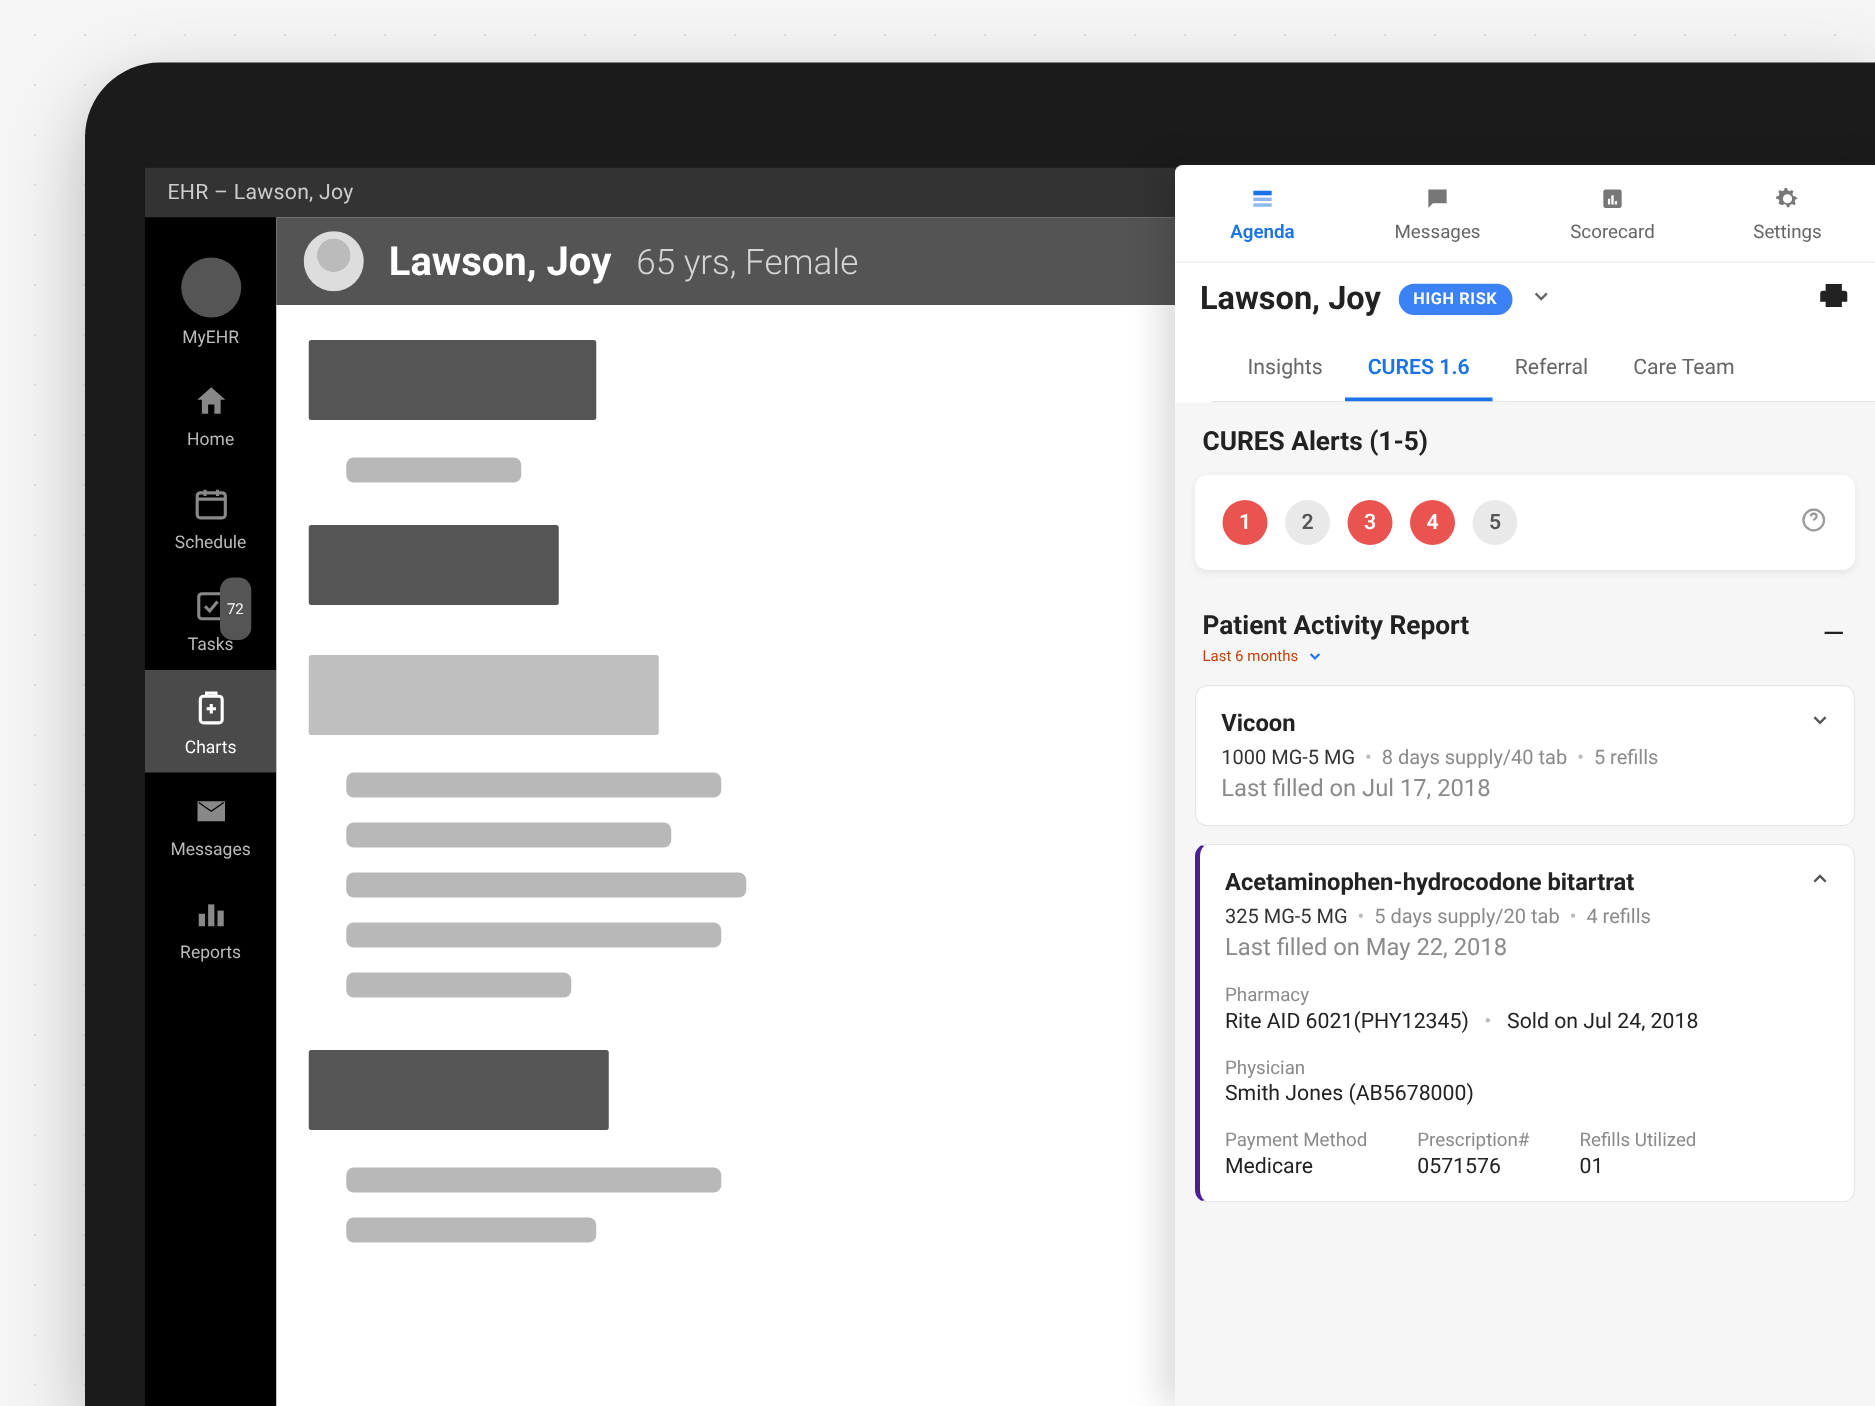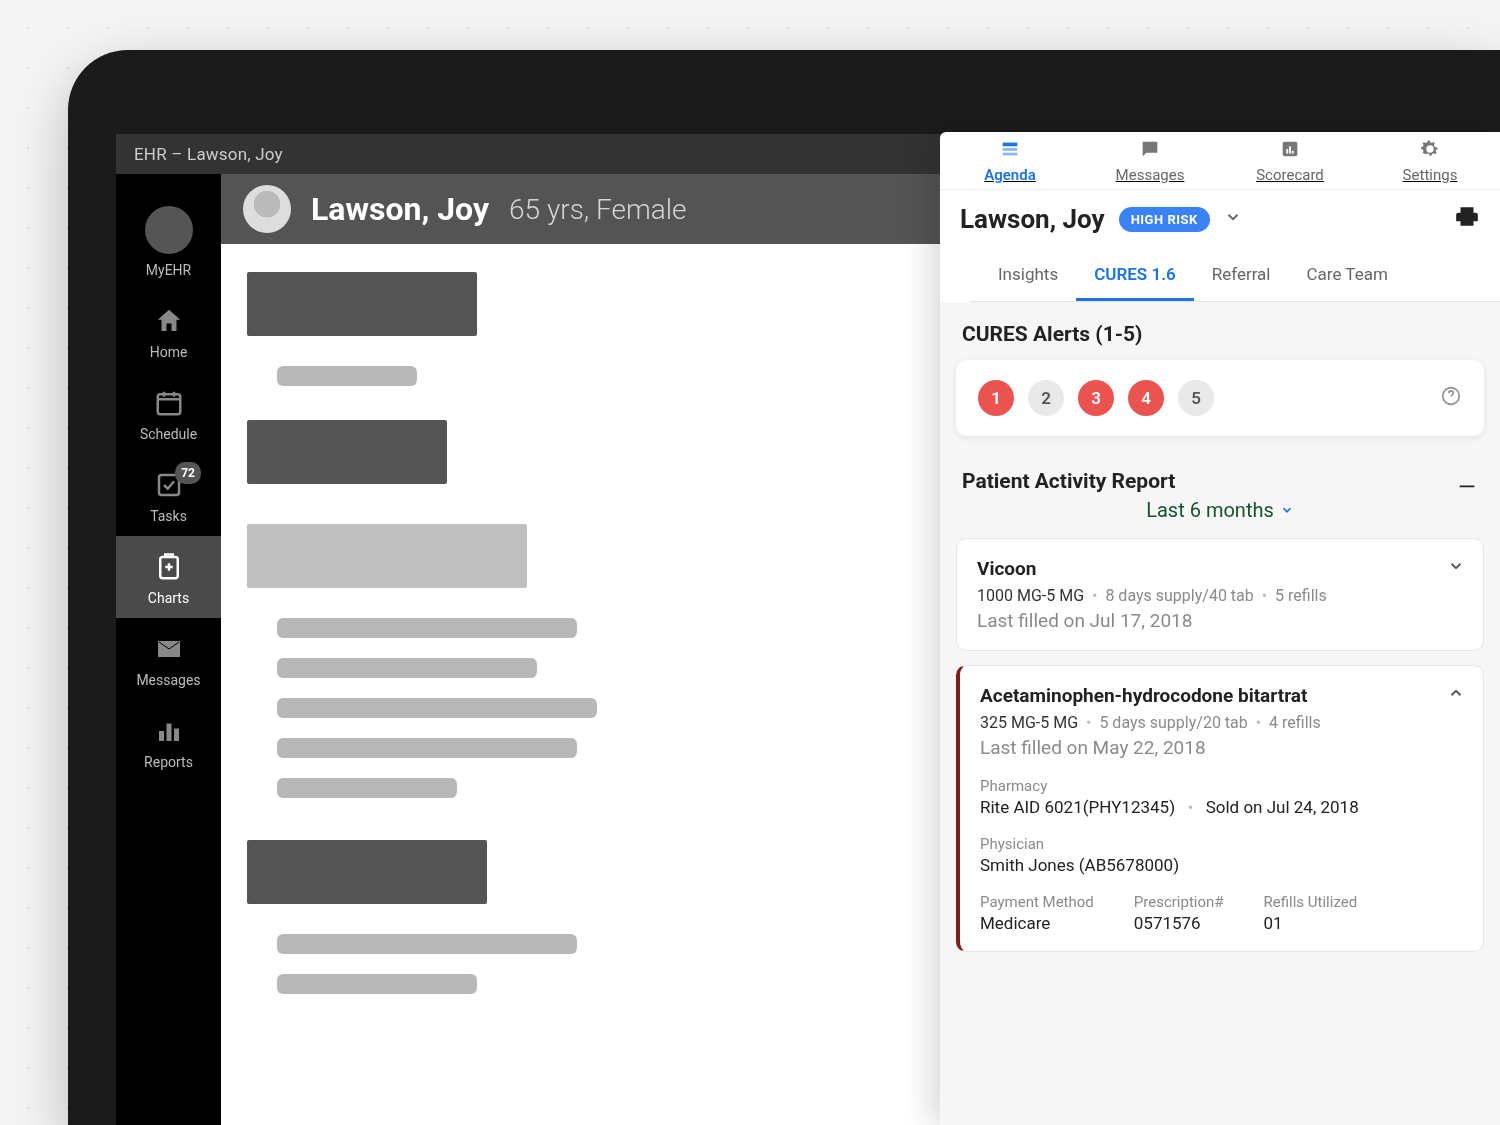--- a/index.html
+++ b/index.html
@@ -6,37 +6,37 @@
   body { background: #f5f5f5; width: 1500px; height: 1125px; overflow: hidden; position: relative; }
   .dot-grid { position: absolute; inset: 0; background-image: radial-gradient(#d0d0d0 1px, transparent 1px); background-size: 40px 40px; background-position: 8px 8px; opacity: 0.6; }
   .device-frame { position: absolute; top: 50px; left: 68px; right: 0; bottom: 0; background: #1b1b1b; border-radius: 60px 0 0 0; box-shadow: 0 20px 60px rgba(0,0,0,0.25); padding: 42px 0 0 40px; overflow: hidden; }
   .screen { position: absolute; top: 84px; left: 48px; right: 0; bottom: 0; background: #000; }
   .titlebar { position: absolute; top: 0; left: 0; right: 0; height: 40px; background: #333; color: #ccc; font-size: 17px; display: flex; align-items: center; padding: 0 18px; letter-spacing: 0.2px; }
   .sidebar { position: absolute; top: 40px; left: 0; width: 105px; bottom: 0; background: #000; color: #bbb; display: flex; flex-direction: column; align-items: center; padding-top: 18px; }
   .sidebar-item { width: 100%; display: flex; flex-direction: column; align-items: center; padding: 14px 0 12px; font-size: 14px; cursor: pointer; position: relative; }
   .sidebar-item.active { background: #4a4a4a; color: #fff; }
   .sidebar-item .icon { width: 34px; height: 34px; display: flex; align-items: center; justify-content: center; margin-bottom: 6px; }
   .sidebar-item .avatar { width: 48px; height: 48px; border-radius: 50%; background: #555; margin-bottom: 8px; }
-  .badge { position: absolute; top: 8px; right: 20px; background: #555; color: #fff; border-radius: 10px; font-size: 12px; font-weight: 700; padding: 4px 6px; }
+  .badge { position: absolute; top: 8px; right: 20px; background: #555; color: #fff; border-radius: 10px; font-size: 12px; font-weight: 400; padding: 18px 6px; }
 
   .content { position: absolute; top: 40px; left: 105px; right: 0; bottom: 0; background: #fff; }
   .patient-header { height: 70px; background: #545454; color: #fff; display: flex; align-items: center; padding: 0 22px; }
   .patient-header .ph-avatar { width: 48px; height: 48px; border-radius: 50%; background: #ddd; margin-right: 20px; background-image: radial-gradient(circle at 50% 40%, #bbb 35%, #ddd 36%); }
   .patient-header .ph-name { font-size: 32px; font-weight: 700; margin-right: 20px; }
   .patient-header .ph-meta { font-size: 28px; color: #d5d5d5; font-weight: 300; }
 
   .placeholders { padding: 28px 26px; }
   .ph-row { margin-bottom: 22px; }
   .bar { background: #555; height: 64px; border-radius: 2px; }
   .bar.l { background: #bfbfbf; }
   .pill { display: inline-block; height: 20px; background: #b8b8b8; border-radius: 6px; margin: 8px 0; }
 
   
   .panel { position: absolute; top: 82px; right: 0; width: 560px; bottom: 0; background: #fff; box-shadow: -10px 0 30px rgba(0,0,0,0.15); border-radius: 6px 0 0 0; overflow: hidden; display: flex; flex-direction: column; }
-  .panel-tabs { display: flex; height: 58px; border-bottom: 1px solid #eee; text-decoration: underline; }
+  .panel-tabs { display: flex; height: 78px; border-bottom: 1px solid #eee; }
   .panel-tab { flex: 1; display: flex; flex-direction: column; align-items: center; justify-content: center; font-size: 15px; color: #666; cursor: pointer; gap: 6px; }
   .panel-tab.active { color: #1a73e8; font-weight: 600; }
   .panel-tab svg { width: 22px; height: 22px; }
 
   .patient-row-wrap { position: relative; }
   .patient-row { display: flex; align-items: center; padding: 14px 20px; gap: 14px; }
   .pr-name { font-size: 26px; font-weight: 700; color: #222; }
   .risk-badge { background: #3b82f6; color: #fff; font-size: 13px; font-weight: 700; letter-spacing: 0.5px; padding: 5px 12px; border-radius: 14px; }
   .pr-chevron { color: #666; cursor: pointer; }
   .pr-spacer { flex: 1; }
@@ -49,24 +49,24 @@
   .panel-body { flex: 1; overflow: auto; background: #f6f6f7; }
   .section-title { font-size: 21px; font-weight: 700; color: #222; padding: 20px 22px 14px; }
   .alert-card { margin: 0 16px 22px; background: #fff; border-radius: 10px; box-shadow: 0 2px 6px rgba(0,0,0,0.08); padding: 20px 22px; display: flex; align-items: center; gap: 14px; }
   .dot { width: 36px; height: 36px; border-radius: 50%; display: flex; align-items: center; justify-content: center; font-size: 17px; font-weight: 600; color:#555; background:#e9e9e9; cursor:pointer; }
   .dot.red { background: #e95451; color: #fff; }
   .help-icon { margin-left: auto; color: #888; cursor: pointer; }
 
   .par-header { display: flex; align-items: center; padding: 10px 22px 4px; }
   .par-header h3 { font-size: 21px; font-weight: 700; color: #222; }
   .dl-icon { margin-left: auto; color: #222; cursor: pointer; }
-  .range-sel { color: #14532d; font-size: 20px; padding: 0 22px 16px; cursor: pointer; display:flex; align-items:center; gap:6px;justify-content:center; }
+  .range-sel { color: #c2410c; font-size: 12px; padding: 0 22px 16px; cursor: pointer; display:flex; align-items:center; gap:6px; }
 
   .rx-card { margin: 0 16px 14px; background: #fff; border: 1px solid #e6e6e6; border-radius: 10px; padding: 18px 20px; position: relative; }
-  .rx-card.expanded { border-left: 4px solid #7f1d1d; }
+  .rx-card.expanded { border-left: 4px solid #4c1d95; }
   .rx-title { font-size: 19px; font-weight: 700; color: #222; margin-bottom: 6px; }
   .rx-line { font-size: 16px; color: #333; }
   .rx-line .muted { color: #8a8a8a; }
   .rx-sep { color: #bbb; padding: 0 4px; }
   .rx-sub { font-size: 19px; color: #8a8a8a; margin-top: 4px; }
   .rx-chevron { position: absolute; right: 18px; top: 18px; color: #555; cursor: pointer; }
 
   .kv-label { font-size: 15px; color: #8a8a8a; margin-top: 18px; }
   .kv-val { font-size: 17px; color: #222; margin-top: 2px; }
   .triple { display: flex; gap: 40px; margin-top: 18px; }

